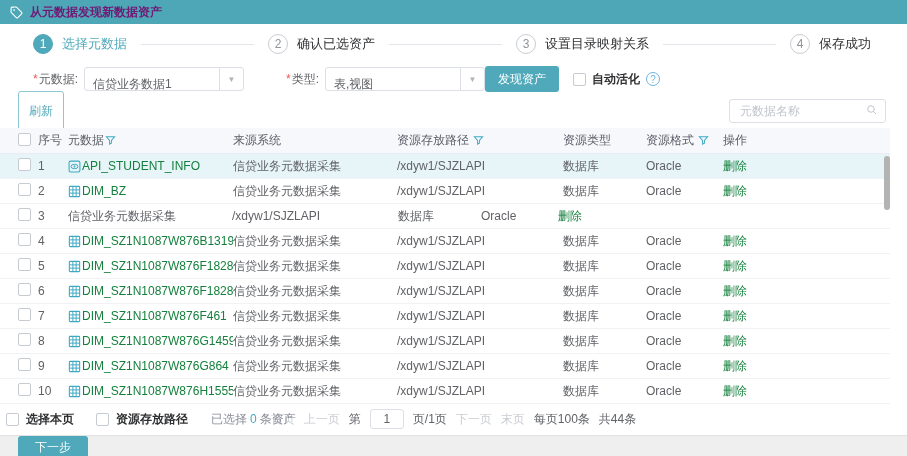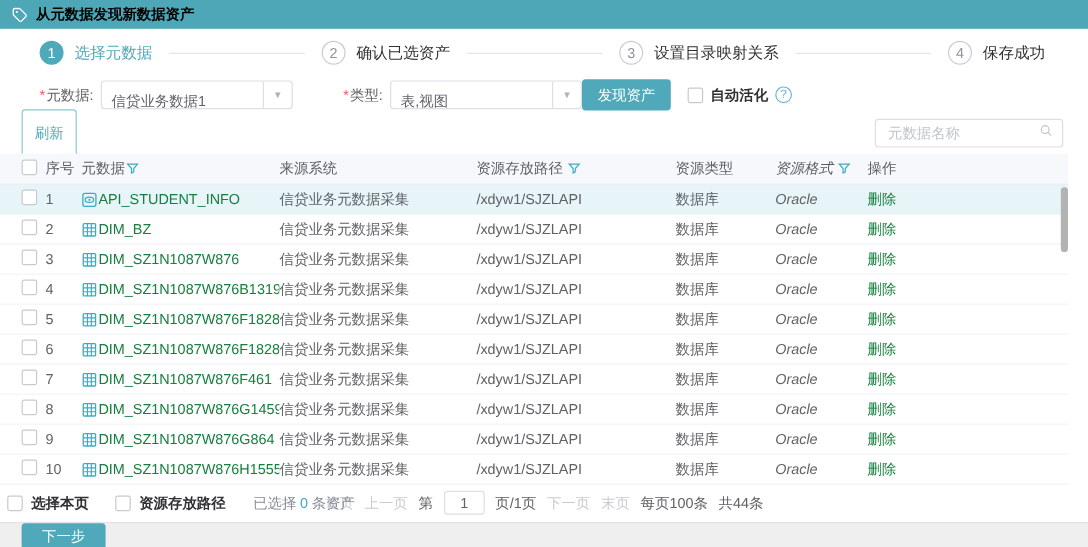--- a/index.html
+++ b/index.html
@@ -1,21 +1,21 @@
 <!DOCTYPE html>
 <html><head>
 <meta charset="utf-8">
 <style>
   html,body{margin:0;padding:0;width:907px;height:456px;overflow:hidden;background:#fff;
     font-family:"Liberation Sans","DejaVu Sans",sans-serif;-webkit-font-smoothing:antialiased;}
   *{box-sizing:border-box;}
   .app{width:907px;height:456px;display:flex;flex-direction:column;}
 
   
-  .titlebar{height:24px;background:#4EA7B7;color:#000000;display:flex;align-items:center;
+  .titlebar{height:24px;background:#4EA7B7;color:#701a75;display:flex;align-items:center;
     padding-left:10px;gap:7px;font-size:12px;font-weight:bold;flex:none;}
   .titlebar svg{display:block;}
 
   
   .steps{display:flex;align-items:center;padding:0 36px 0 33px;height:32px;margin-top:4px;
     font-size:13px;flex:none;}
   .step{display:flex;align-items:center;gap:9px;flex:none;}
   .step-circle{width:20px;height:20px;border-radius:50%;display:flex;align-items:center;
     justify-content:center;font-size:12px;border:1px solid #c8ccd2;color:#909399;background:#fff;flex:none;}
   .step-label{color:#303133;white-space:nowrap;}
@@ -61,21 +61,21 @@
   .th{display:flex;align-items:center;gap:4px;}
   .tr{display:flex;align-items:center;height:25px;padding-left:18px;
     border-bottom:1px solid #f0f2f5;color:#606266;background:#fff;}
   .tr.highlighted{background:#e7f5f9;}
   .col-cb{width:20px;flex:none;}
   .col-idx{width:30px;flex:none;}
   .col-name{width:165px;flex:none;display:flex;align-items:center;gap:1px;overflow:hidden;white-space:nowrap;text-align:center;}
   .col-source{width:164px;flex:none;}
   .col-path{width:166px;flex:none;}
   .col-type{width:83px;flex:none;}
-  .col-format{width:77px;flex:none;font-style:italic;}
+  .col-format{width:77px;flex:none;}
   .col-action{flex:1;}
   .link{color:#15803d;text-decoration:none;cursor:pointer;overflow:hidden;white-space:nowrap;}
   .row-icon{display:inline-flex;flex:none;}
   .funnel{display:inline-flex;cursor:pointer;}
   .scroll-thumb{position:absolute;right:0;top:28px;width:6px;height:54px;background:#b3b3b3;
     border-radius:3px;cursor:pointer;}
 
   
   .table-footer{display:flex;align-items:center;height:24px;margin-top:3px;padding-left:6px;
     position:relative;font-size:12px;color:#303133;flex:none;}
@@ -236,30 +236,20 @@
       </div>
       <div class="col-source">信贷业务元数据采集</div>
       <div class="col-path">/xdyw1/SJZLAPI</div>
       <div class="col-type">数据库</div>
       <div class="col-format">Oracle</div>
       <div class="col-action"><a class="link">删除</a></div>
     </div>
         <div class="tr">
       <div class="col-cb"><span class="checkbox"></span></div>
       <div class="col-idx">3</div>
-      <div class="col-name">
-
-        <span class="row-icon" style="display: inline-flex;">
-          <svg width="13" height="13" viewBox="0 0 24 24">
-                <rect x="2.5" y="2.5" width="19" height="19" rx="1.5" fill="none" stroke="#3EAAC2" stroke-width="2"></rect>
-                <path d="M2.5 9h19M2.5 15h19M9 2.5v19M15 2.5v19" stroke="#3EAAC2" stroke-width="1.8"></path>
-              </svg>
-        </span>
-        <a class="link">DIM_SZ1N1087W876</a>
-      </div>
       <div class="col-source">信贷业务元数据采集</div>
       <div class="col-path">/xdyw1/SJZLAPI</div>
       <div class="col-type">数据库</div>
       <div class="col-format">Oracle</div>
       <div class="col-action"><a class="link">删除</a></div>
     </div>
         <div class="tr">
       <div class="col-cb"><span class="checkbox"></span></div>
       <div class="col-idx">4</div>
       <div class="col-name">

